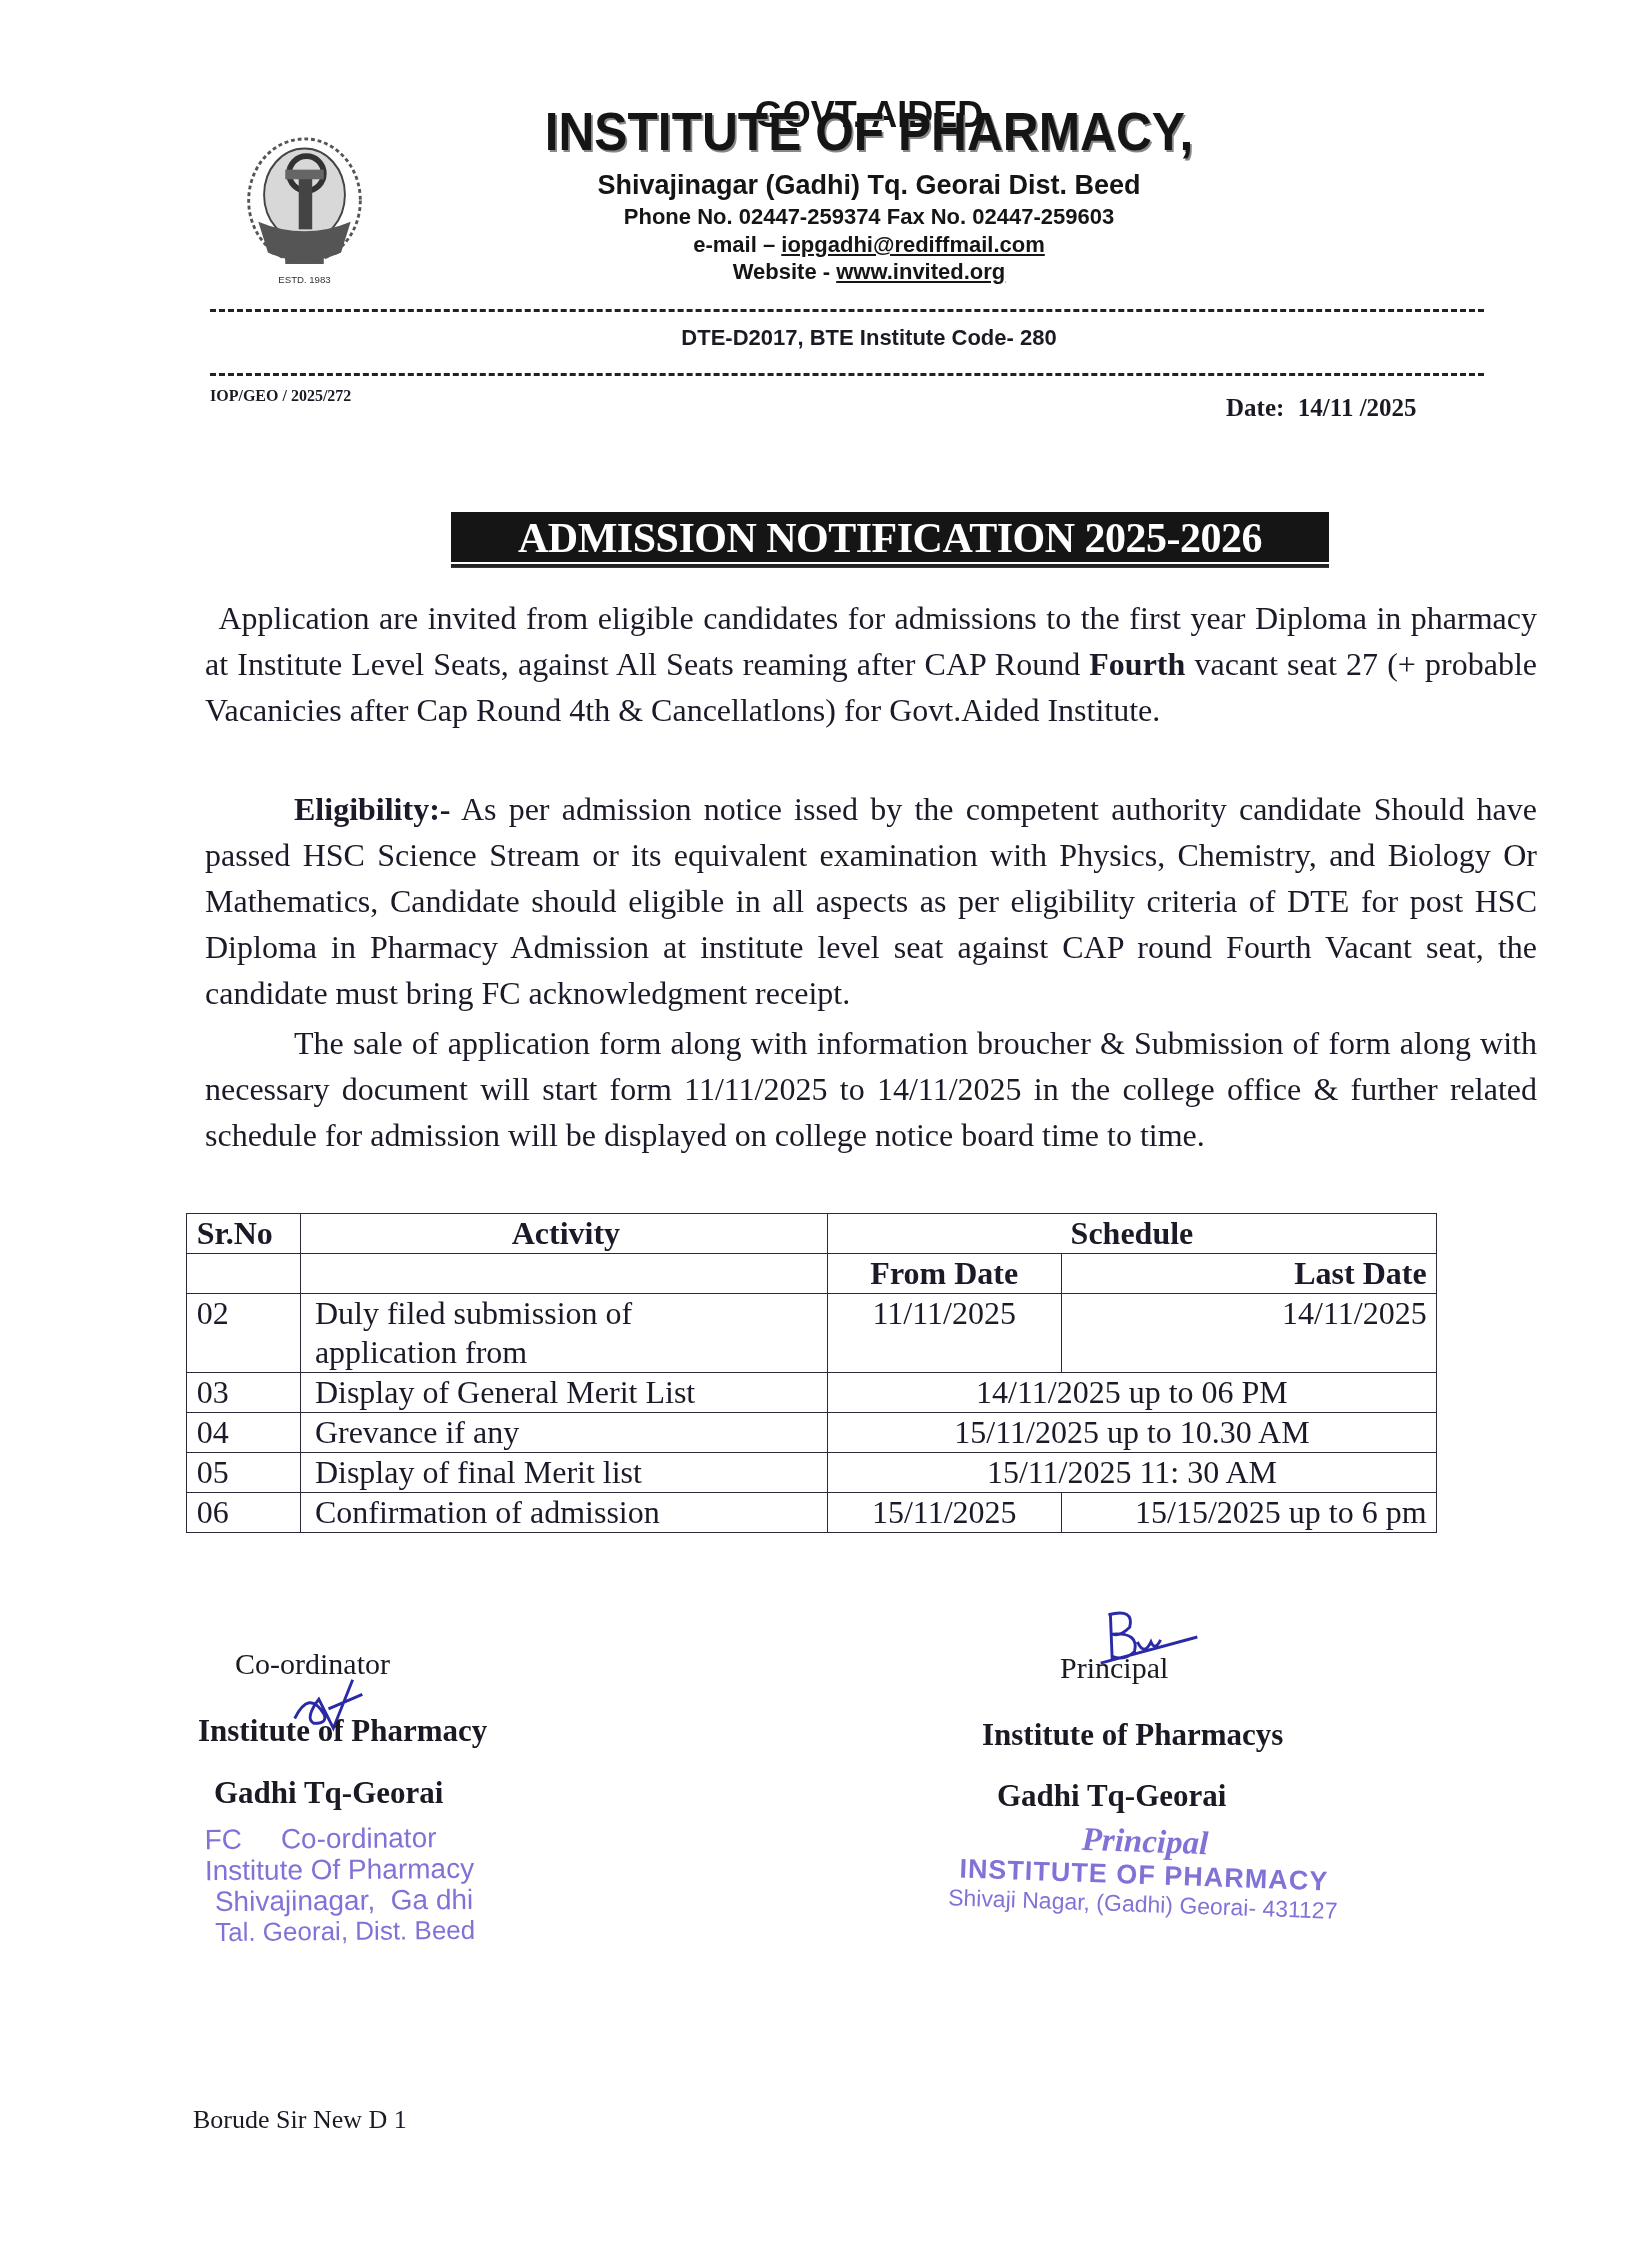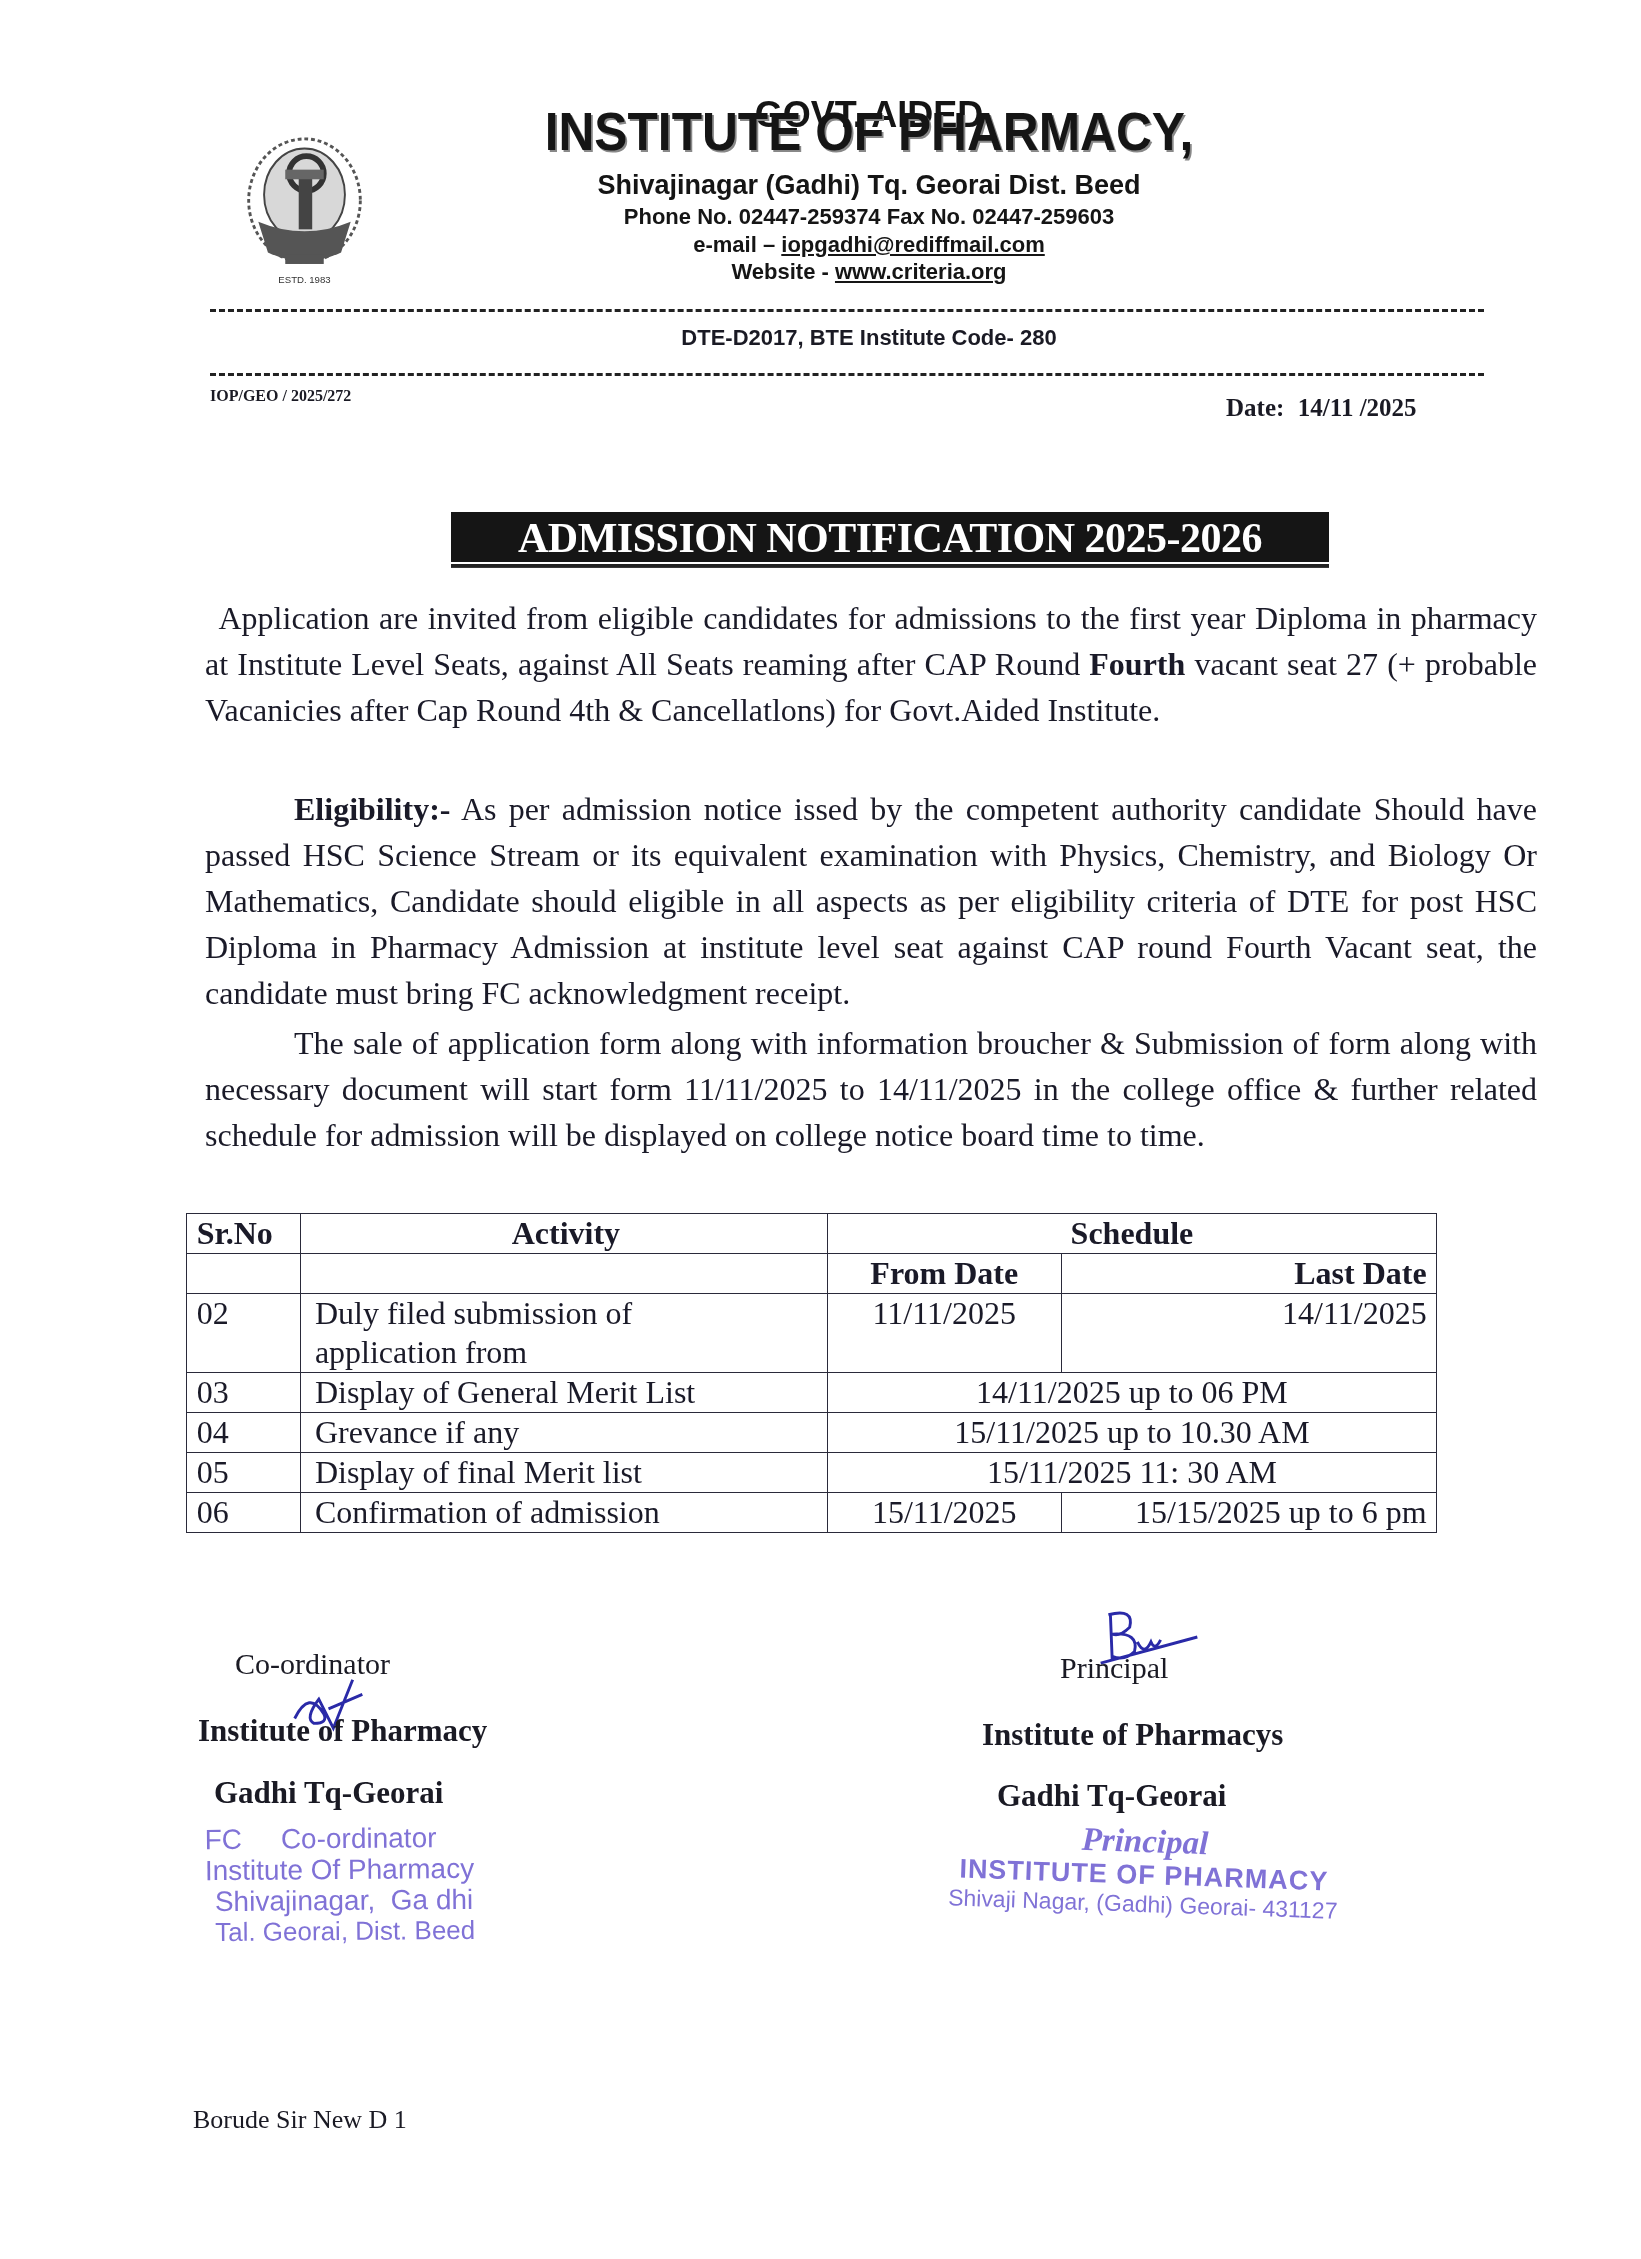--- a/index.html
+++ b/index.html
@@ -83,21 +83,21 @@
 </div>
 
 <div id="govt" class="abs lh-line">GOVT. AIDED</div>
 <div id="inst" class="abs lh-line">INSTITUTE OF PHARMACY,</div>
 <div id="addr" class="abs lh-line">Shivajinagar (Gadhi)  Tq. Georai Dist. Beed</div>
 <div id="phone" class="abs lh-line">Phone No. 02447-259374 Fax No. 02447-259603</div>
 <div id="email" class="abs lh-line">
   <span>e-mail – </span><span class="ul">iopgadhi@rediffmail.com</span>
 </div>
 <div id="web" class="abs lh-line">
-  <span>Website - </span><span class="ul">www.criteria.org</span>
+  <span>Website - </span><span class="ul">www.invited.org</span>
 </div>
 
 <div id="dash1" class="abs dash"></div>
 <div id="code" class="abs">DTE-D2017, BTE Institute Code- 280</div>
 <div id="dash2" class="abs dash"></div>
 
 <div id="ref" class="abs">IOP/GEO / 2025/272</div>
 <div id="date" class="abs">
   <span>Date:</span><span id="date-val">14/11 /2025</span>
 </div>

